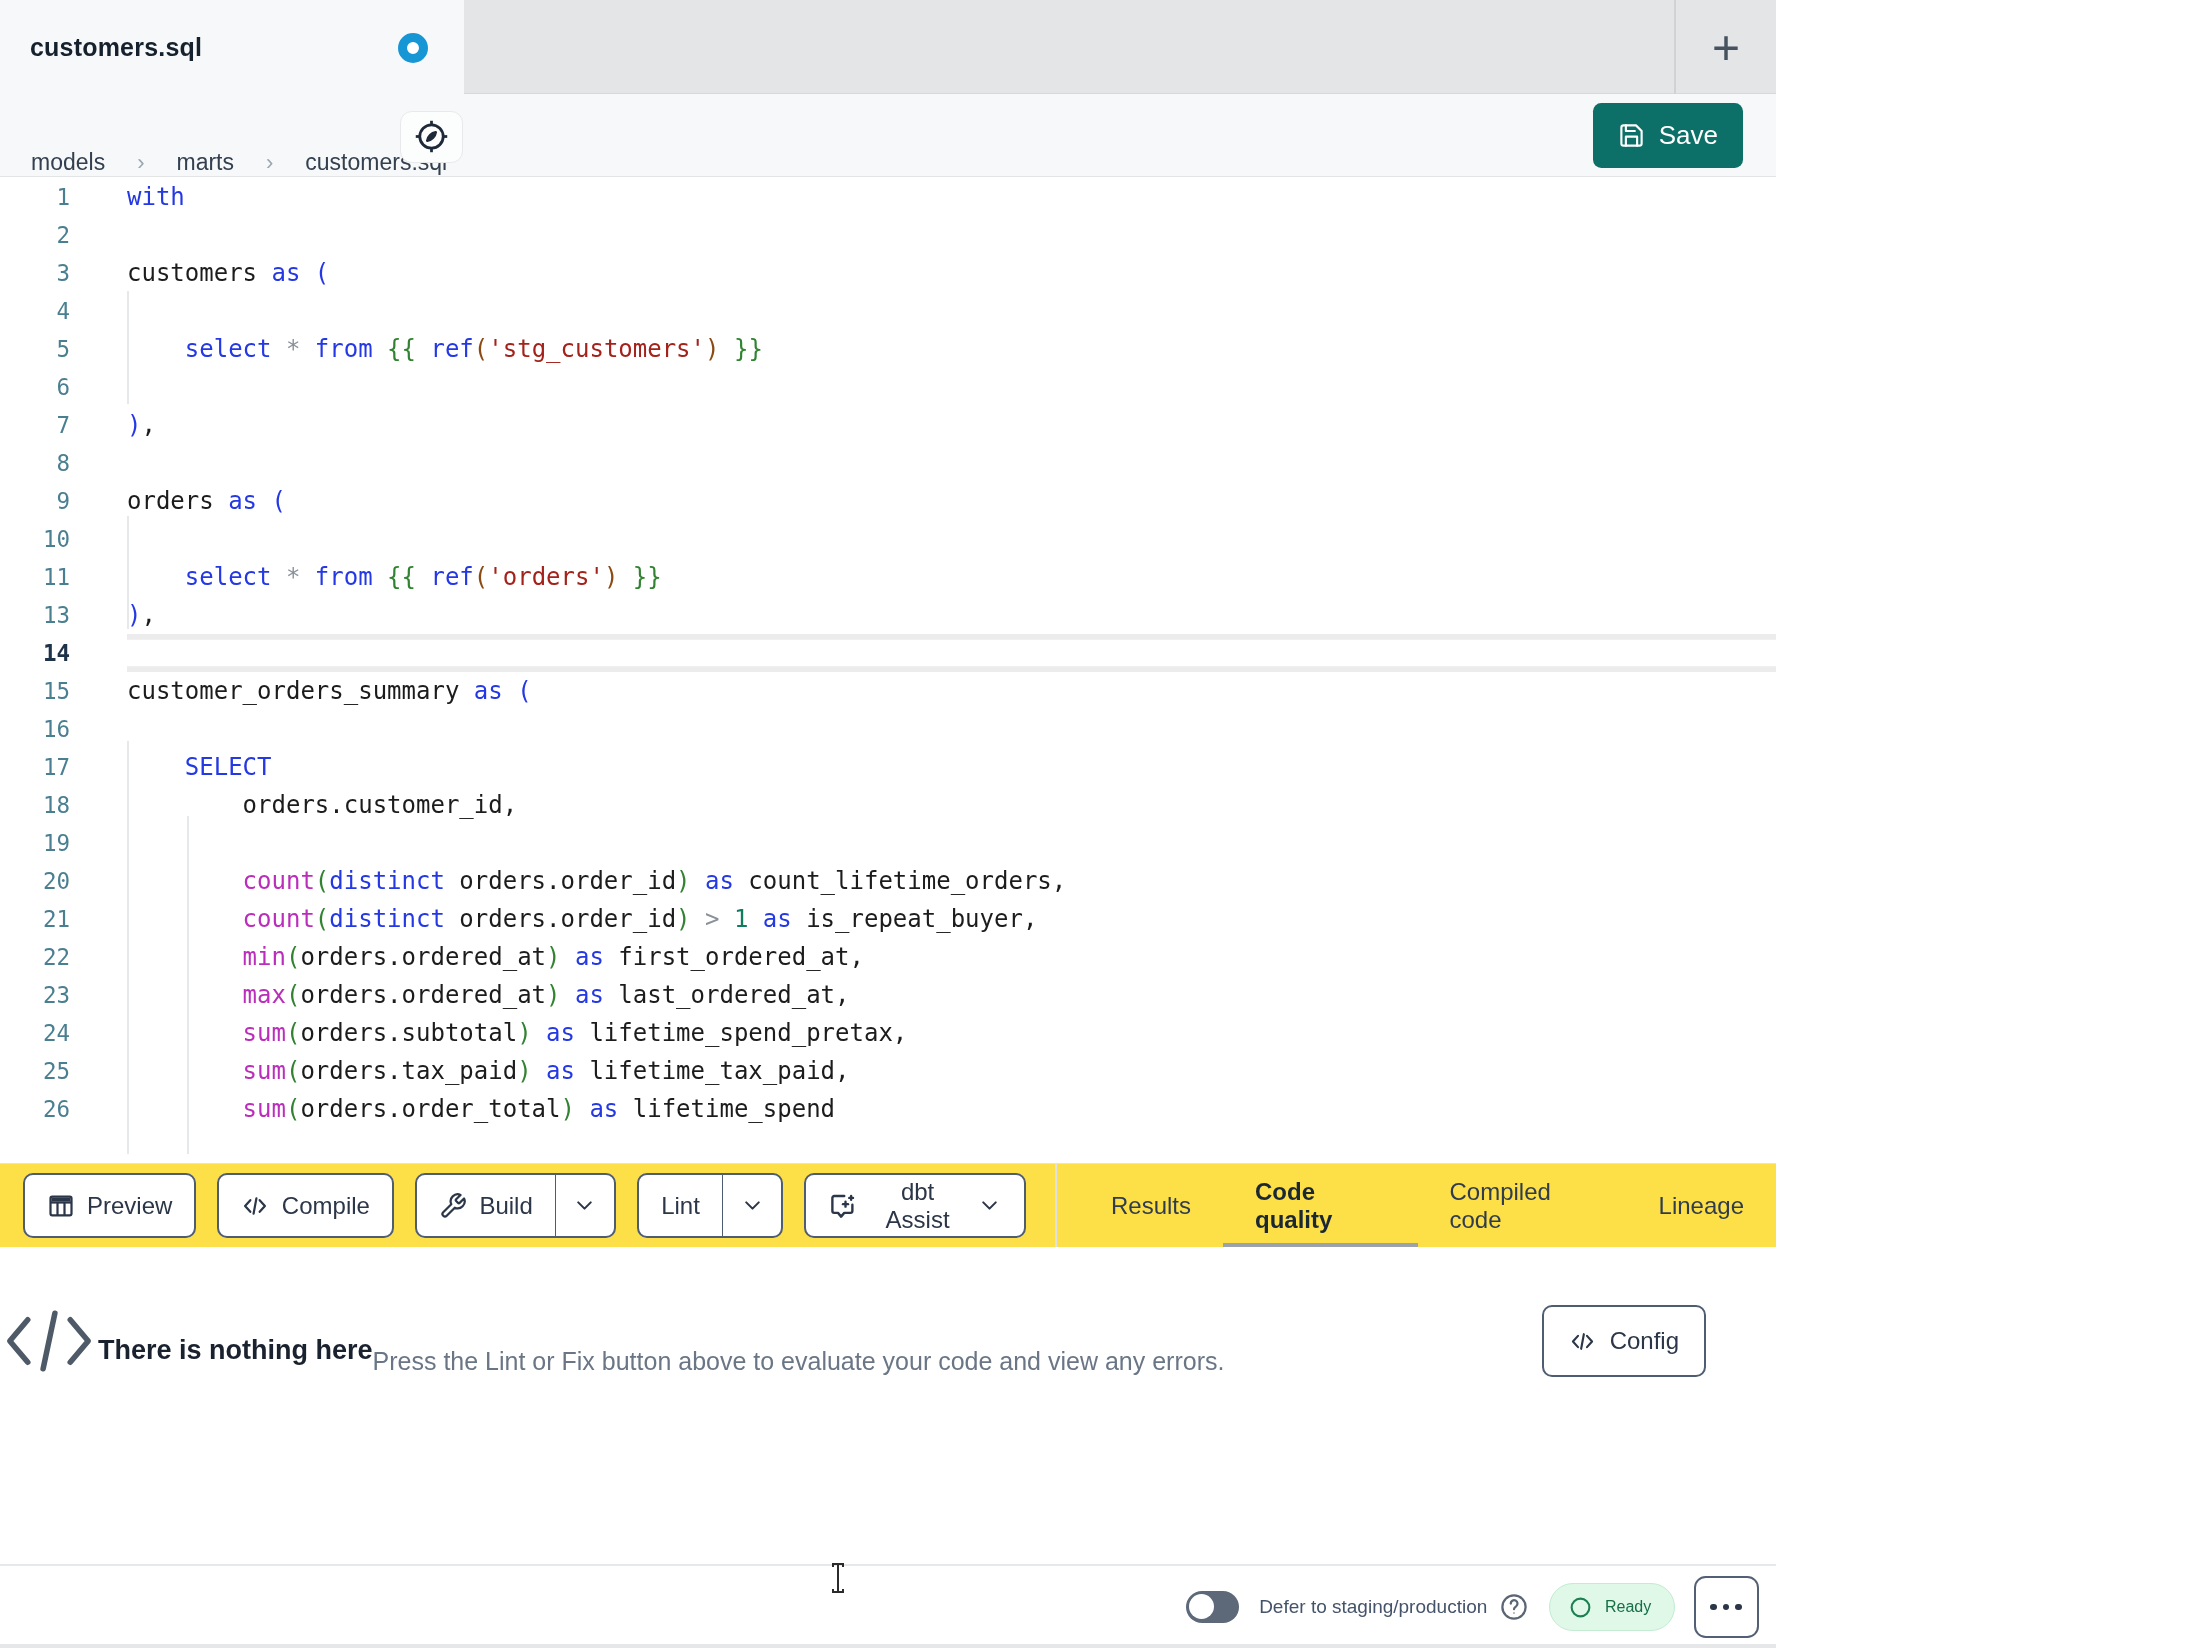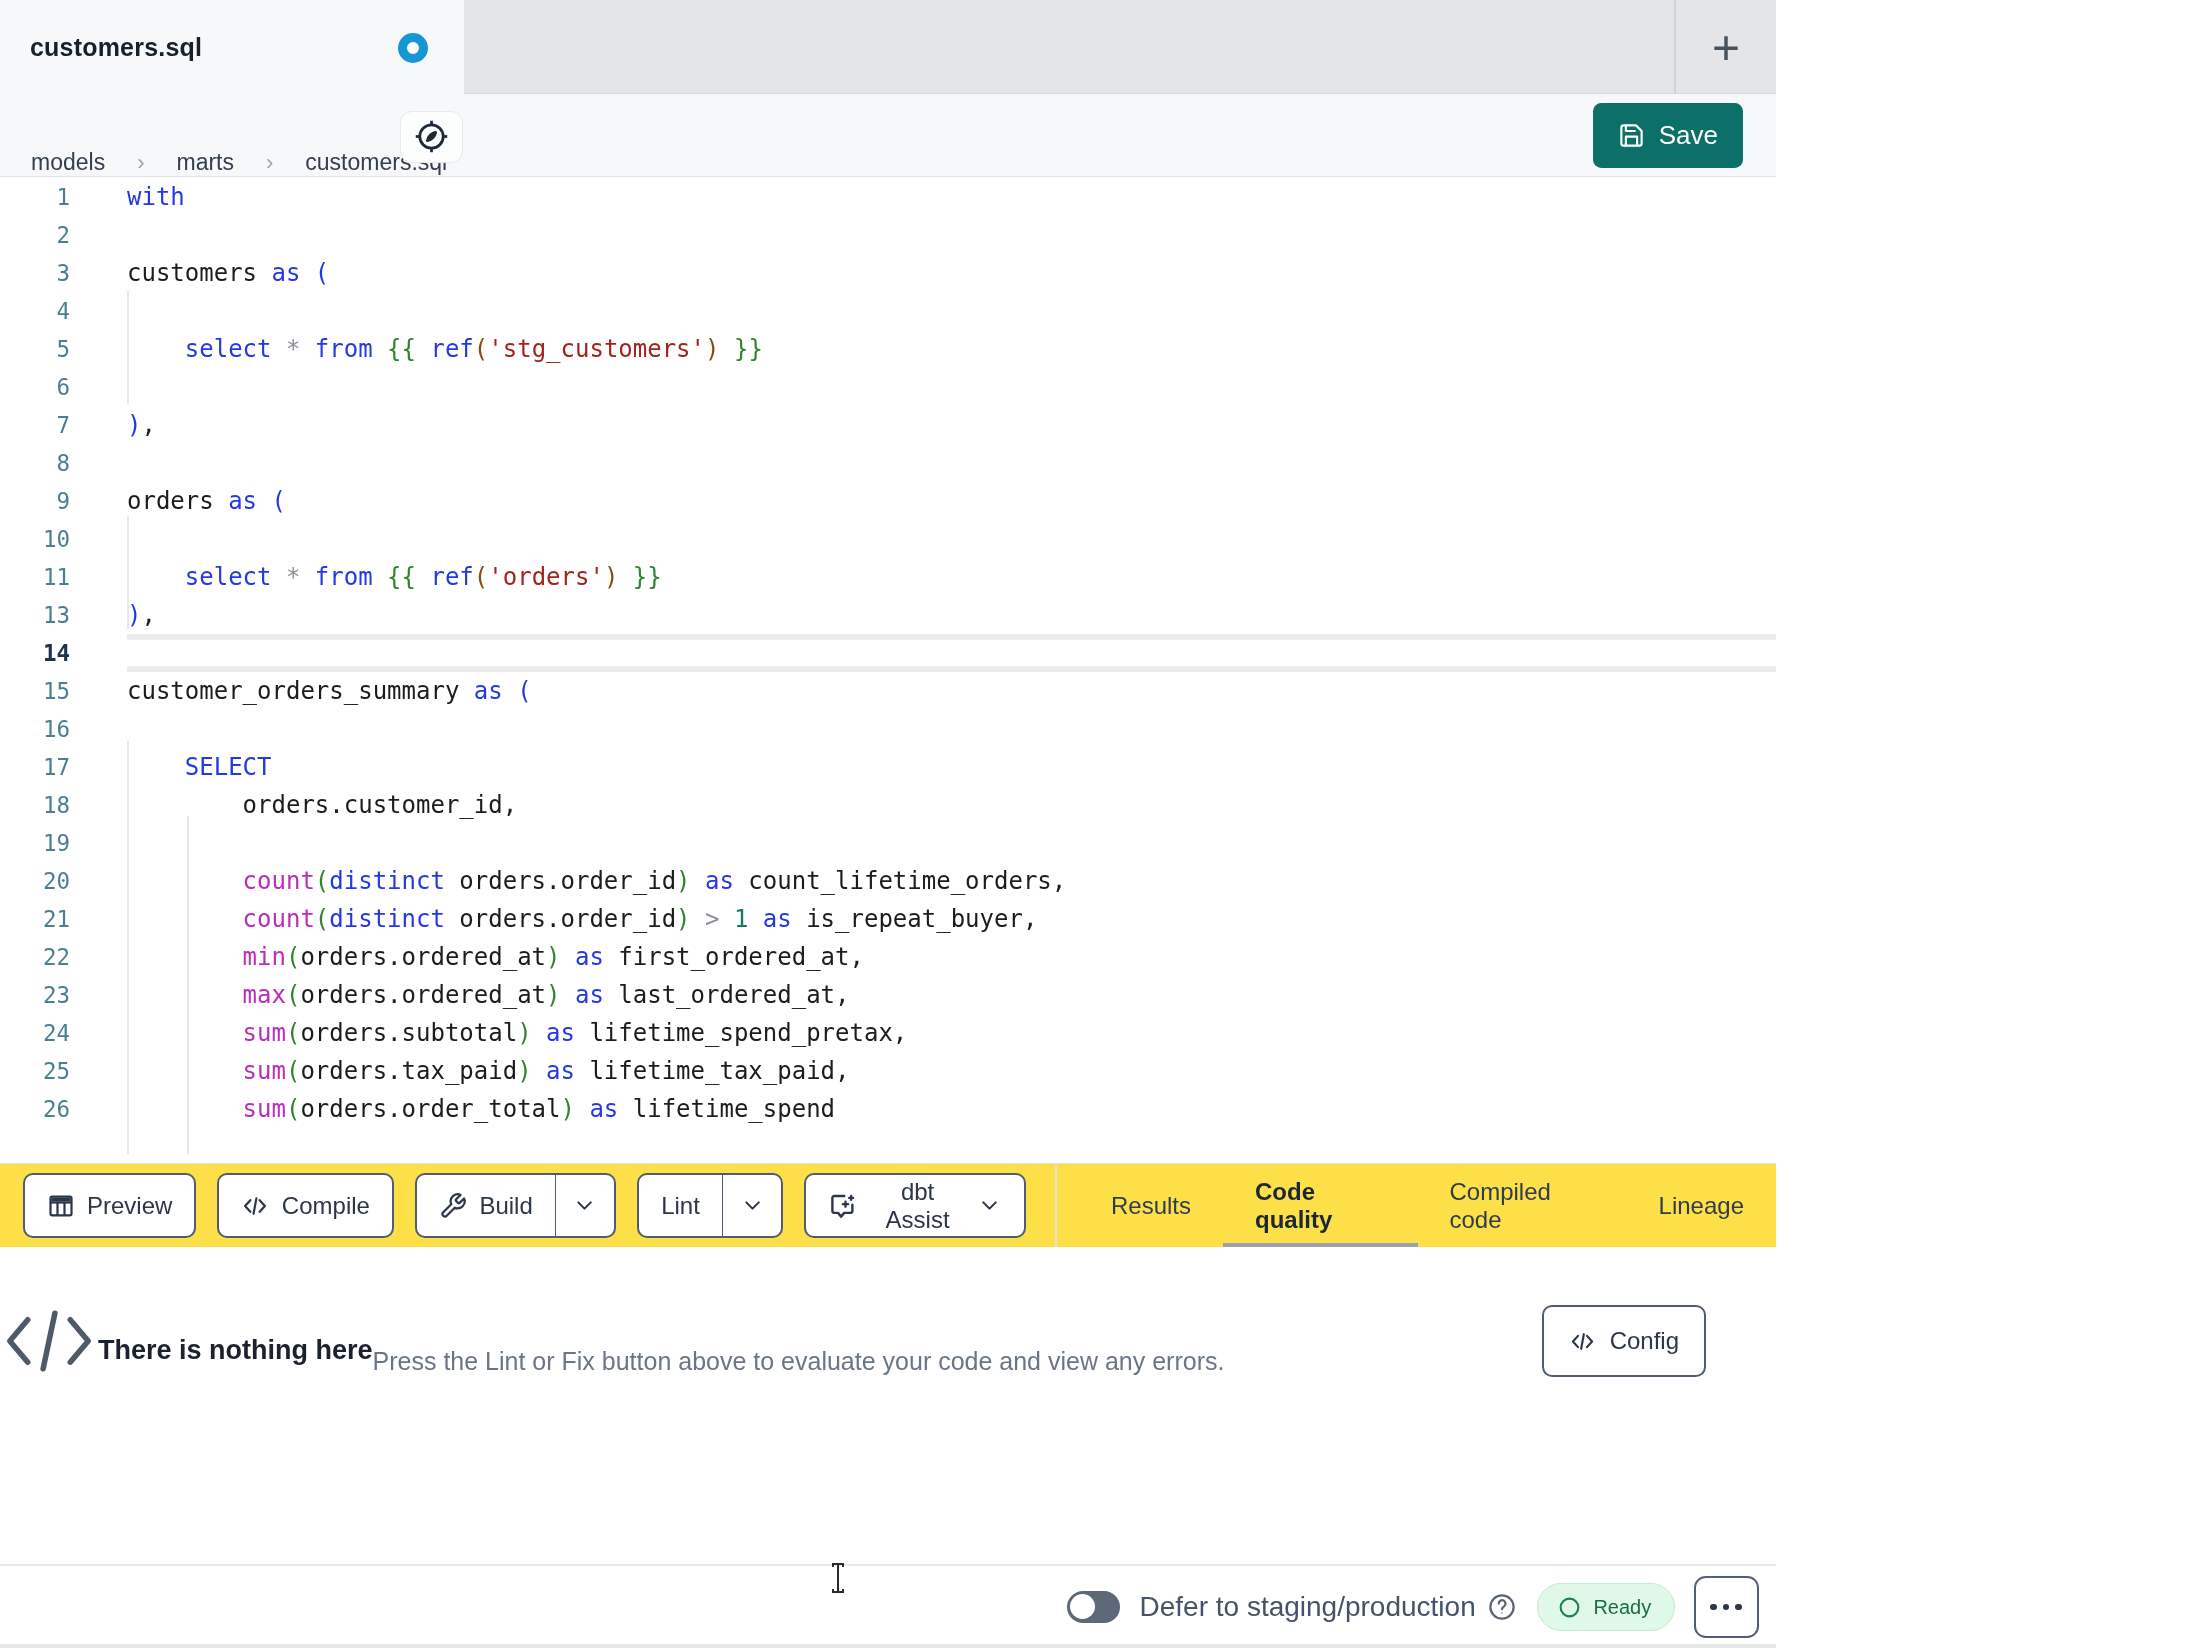--- a/index.html
+++ b/index.html
@@ -66,23 +66,23 @@
   .empty { position: absolute; left: 0; right: 0; top: 58px; display: flex; flex-direction: row; align-items: center; }
   .empty-icon { color: #4f5a68; margin-bottom: 40px; }
   .empty-title { font-size: 27px; font-weight: bold; color: #1a2230; margin-bottom: 22px; }
   .empty-sub { font-size: 25px; color: #6a7686; }
   .config-btn { position: absolute; right: 70px; top: 58px; height: 72px; padding: 0 25px; background: #fff; border: 2.1px solid #4f5d73; border-radius: 10px; display: flex; align-items: center; gap: 13.3px; font-size: 24px; color: #2b3648; cursor: pointer; font-family: "Liberation Sans", sans-serif; }
 
   
   .statusbar { position: absolute; bottom: 0; left: 0; right: 0; height: 84px; background: #fff; border-top: 2.5px solid #e7e8e9; display: flex; align-items: center; justify-content: flex-end; padding-right: 17.5px; }
   .toggle { width: 53px; height: 32px; border-radius: 16px; background: #5d6979; position: relative; cursor: pointer; flex: 0 0 auto; }
   .toggle .knob { position: absolute; left: 3.3px; top: 3.3px; width: 25px; height: 25px; border-radius: 50%; background: #fff; }
-  .defer-label { font-size: 28px; color: #44536a; margin-left: 20px; text-align: right; }
+  .defer-label { font-size: 19px; color: #44536a; margin-left: 20px; text-align: right; }
   .help { width: 30px; height: 30px; margin-left: 11.7px; color: #5b6675; cursor: pointer; }
-  .ready-badge { margin-left: 20px; height: 48px; padding: 0 23px 0 18.3px; background: #dff8e8; border: 0.8px solid #c3ecd2; border-radius: 24px; display: flex; align-items: center; gap: 11.7px; color: #176e47; font-size: 20px; }
+  .ready-badge { margin-left: 20px; height: 48px; padding: 0 23px 0 18.3px; background: #dff8e8; border: 0.8px solid #c3ecd2; border-radius: 24px; display: flex; align-items: center; gap: 11.7px; color: #176e47; font-size: 16px; }
   .more-btn { margin-left: 18.3px; width: 65px; height: 62px; border: 2.1px solid #525f75; border-radius: 11.7px; background: #fff; display: flex; align-items: center; justify-content: center; gap: 5.8px; cursor: pointer; }
   .more-btn i { width: 6.7px; height: 6.7px; border-radius: 50%; background: #2b3648; }
   .bottom-strip { position: absolute; bottom: 0; left: 0; right: 0; height: 4.2px; background: #e6e7e8; }
 
   
   .ibeam { position: absolute; left: 830px; top: 1561px; width: 15px; height: 33px; }
   .ibeam .stem { position: absolute; left: 6.7px; top: 2.5px; width: 2.5px; height: 28px; background: #2b2b2b; }
   .ibeam .cap { position: absolute; left: 1.7px; width: 12.5px; height: 2.5px; background: #2b2b2b; }
   .ibeam .cap.t { top: 1.7px; } .ibeam .cap.b { bottom: 0.8px; }
   .ibeam .cap::before, .ibeam .cap::after { content:""; position: absolute; width: 2.5px; height: 4.2px; background: #2b2b2b; }

